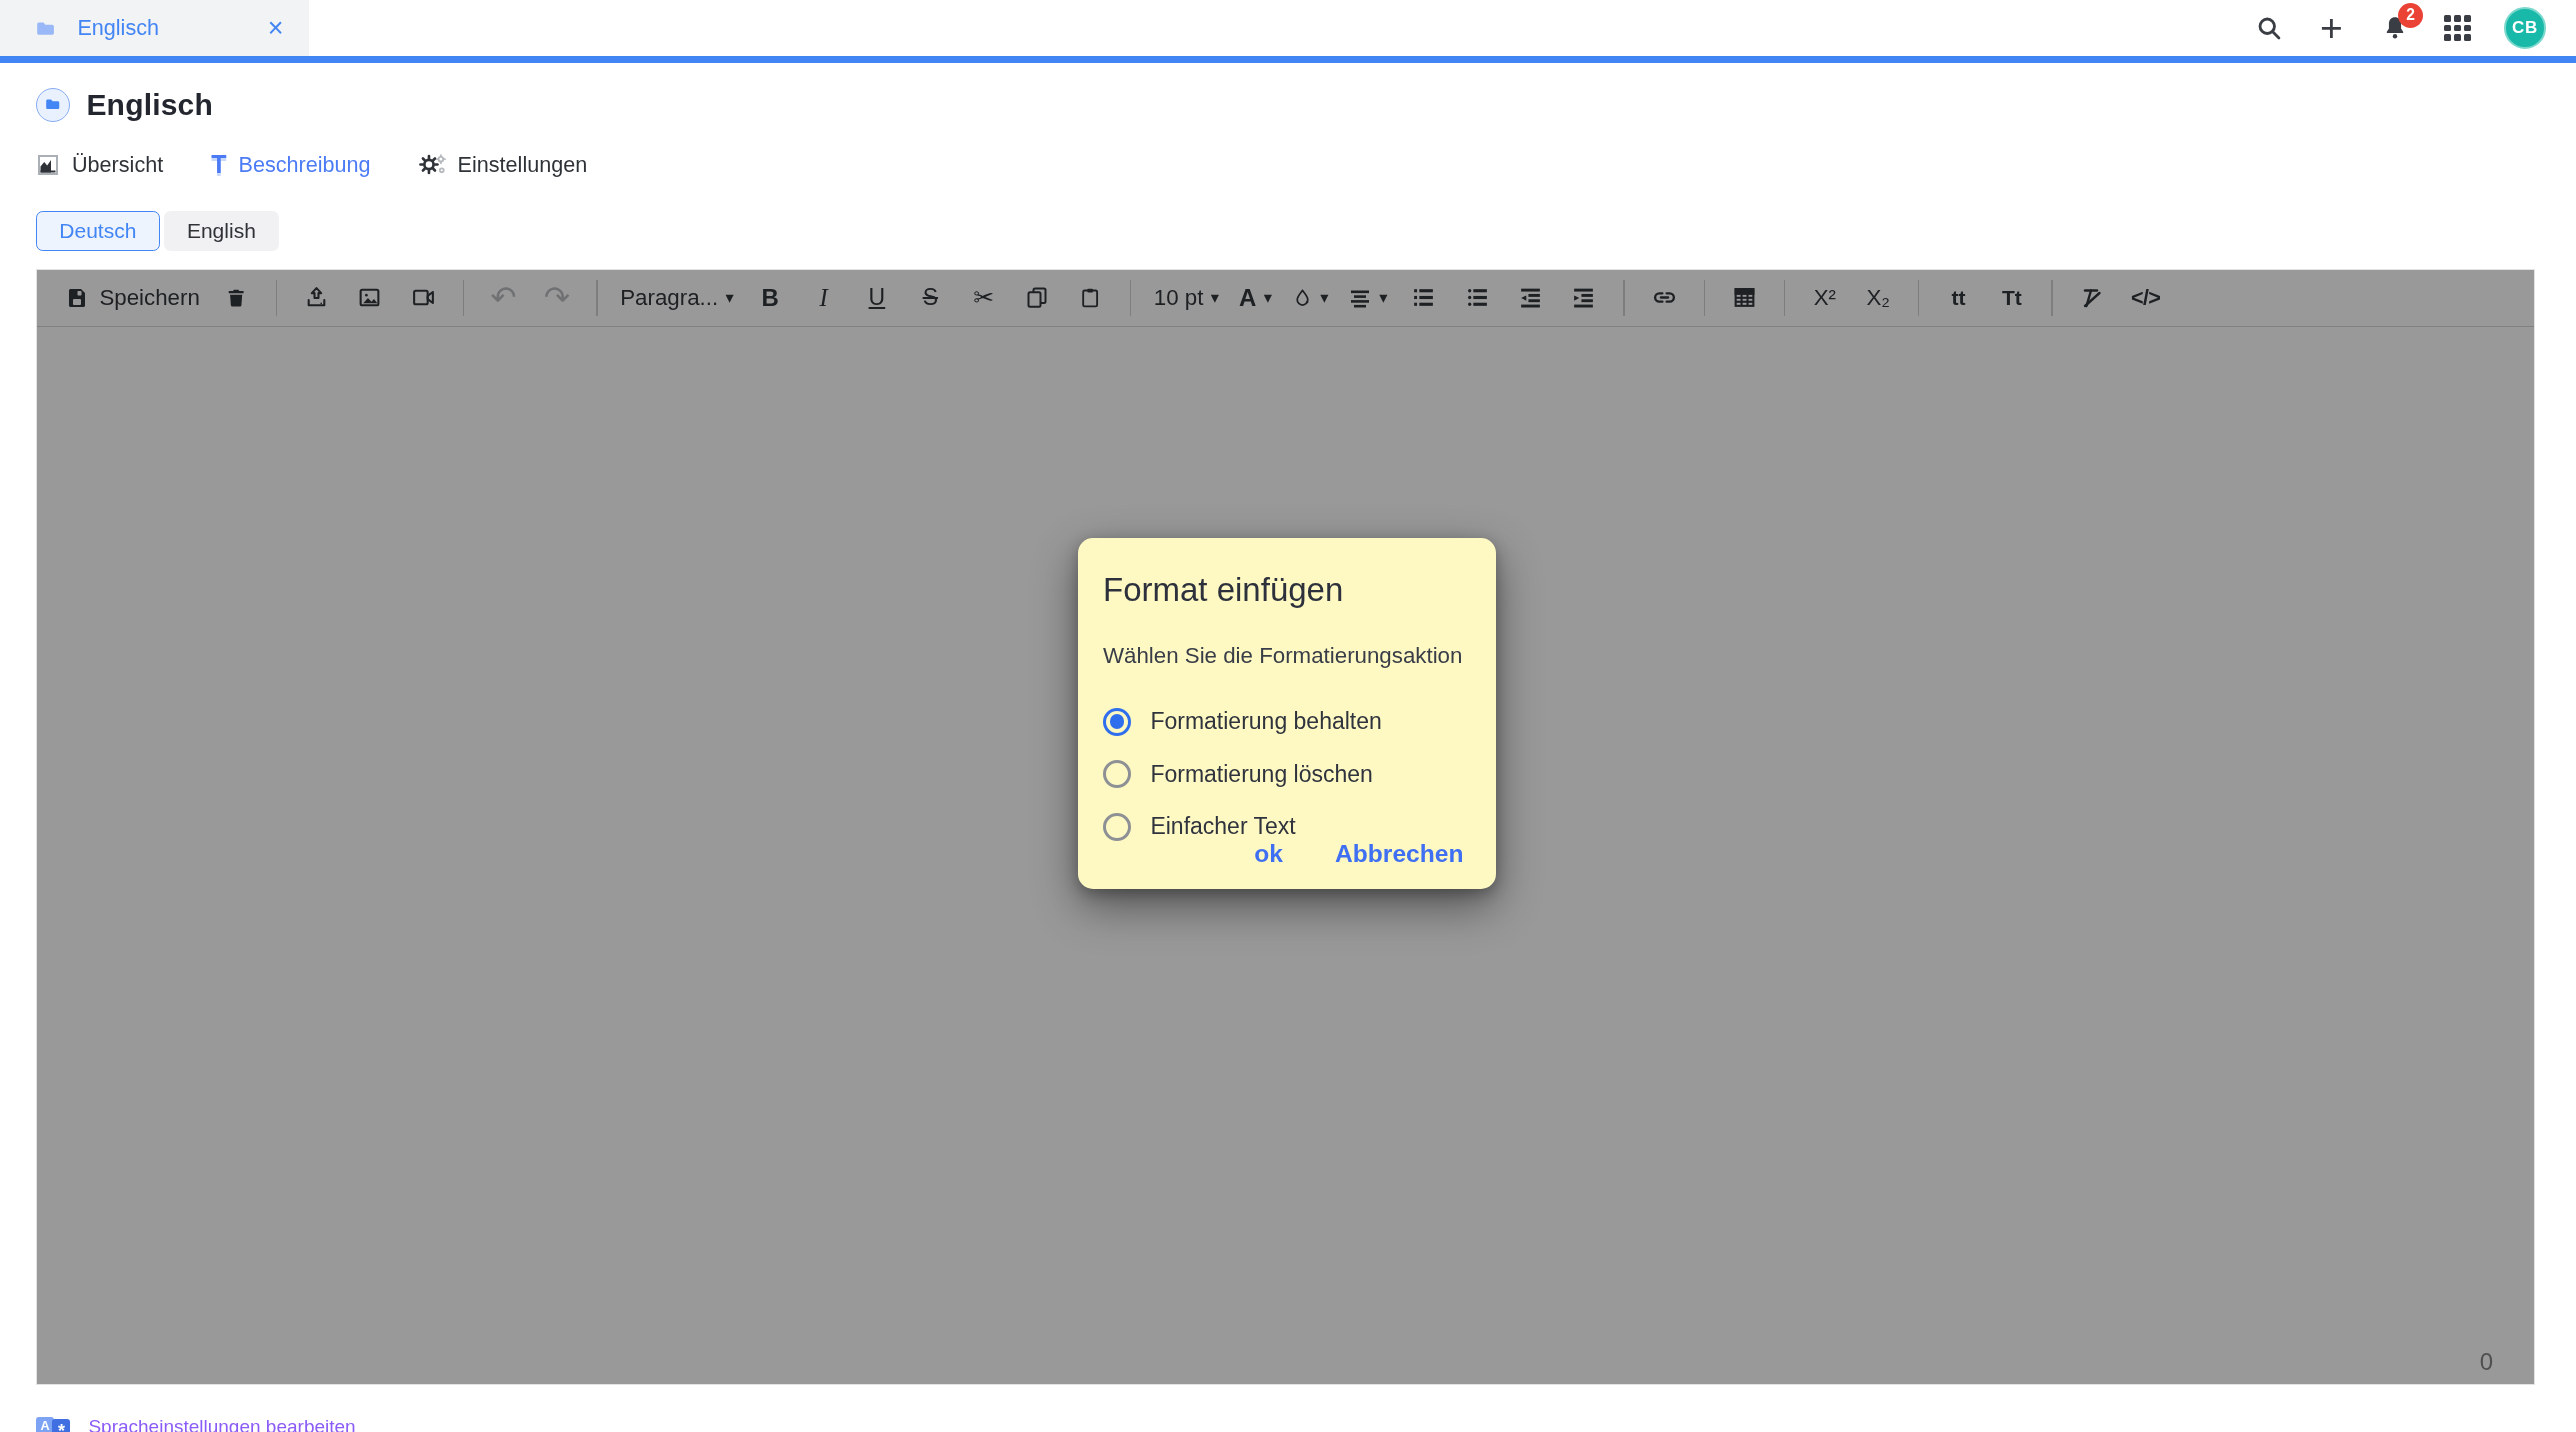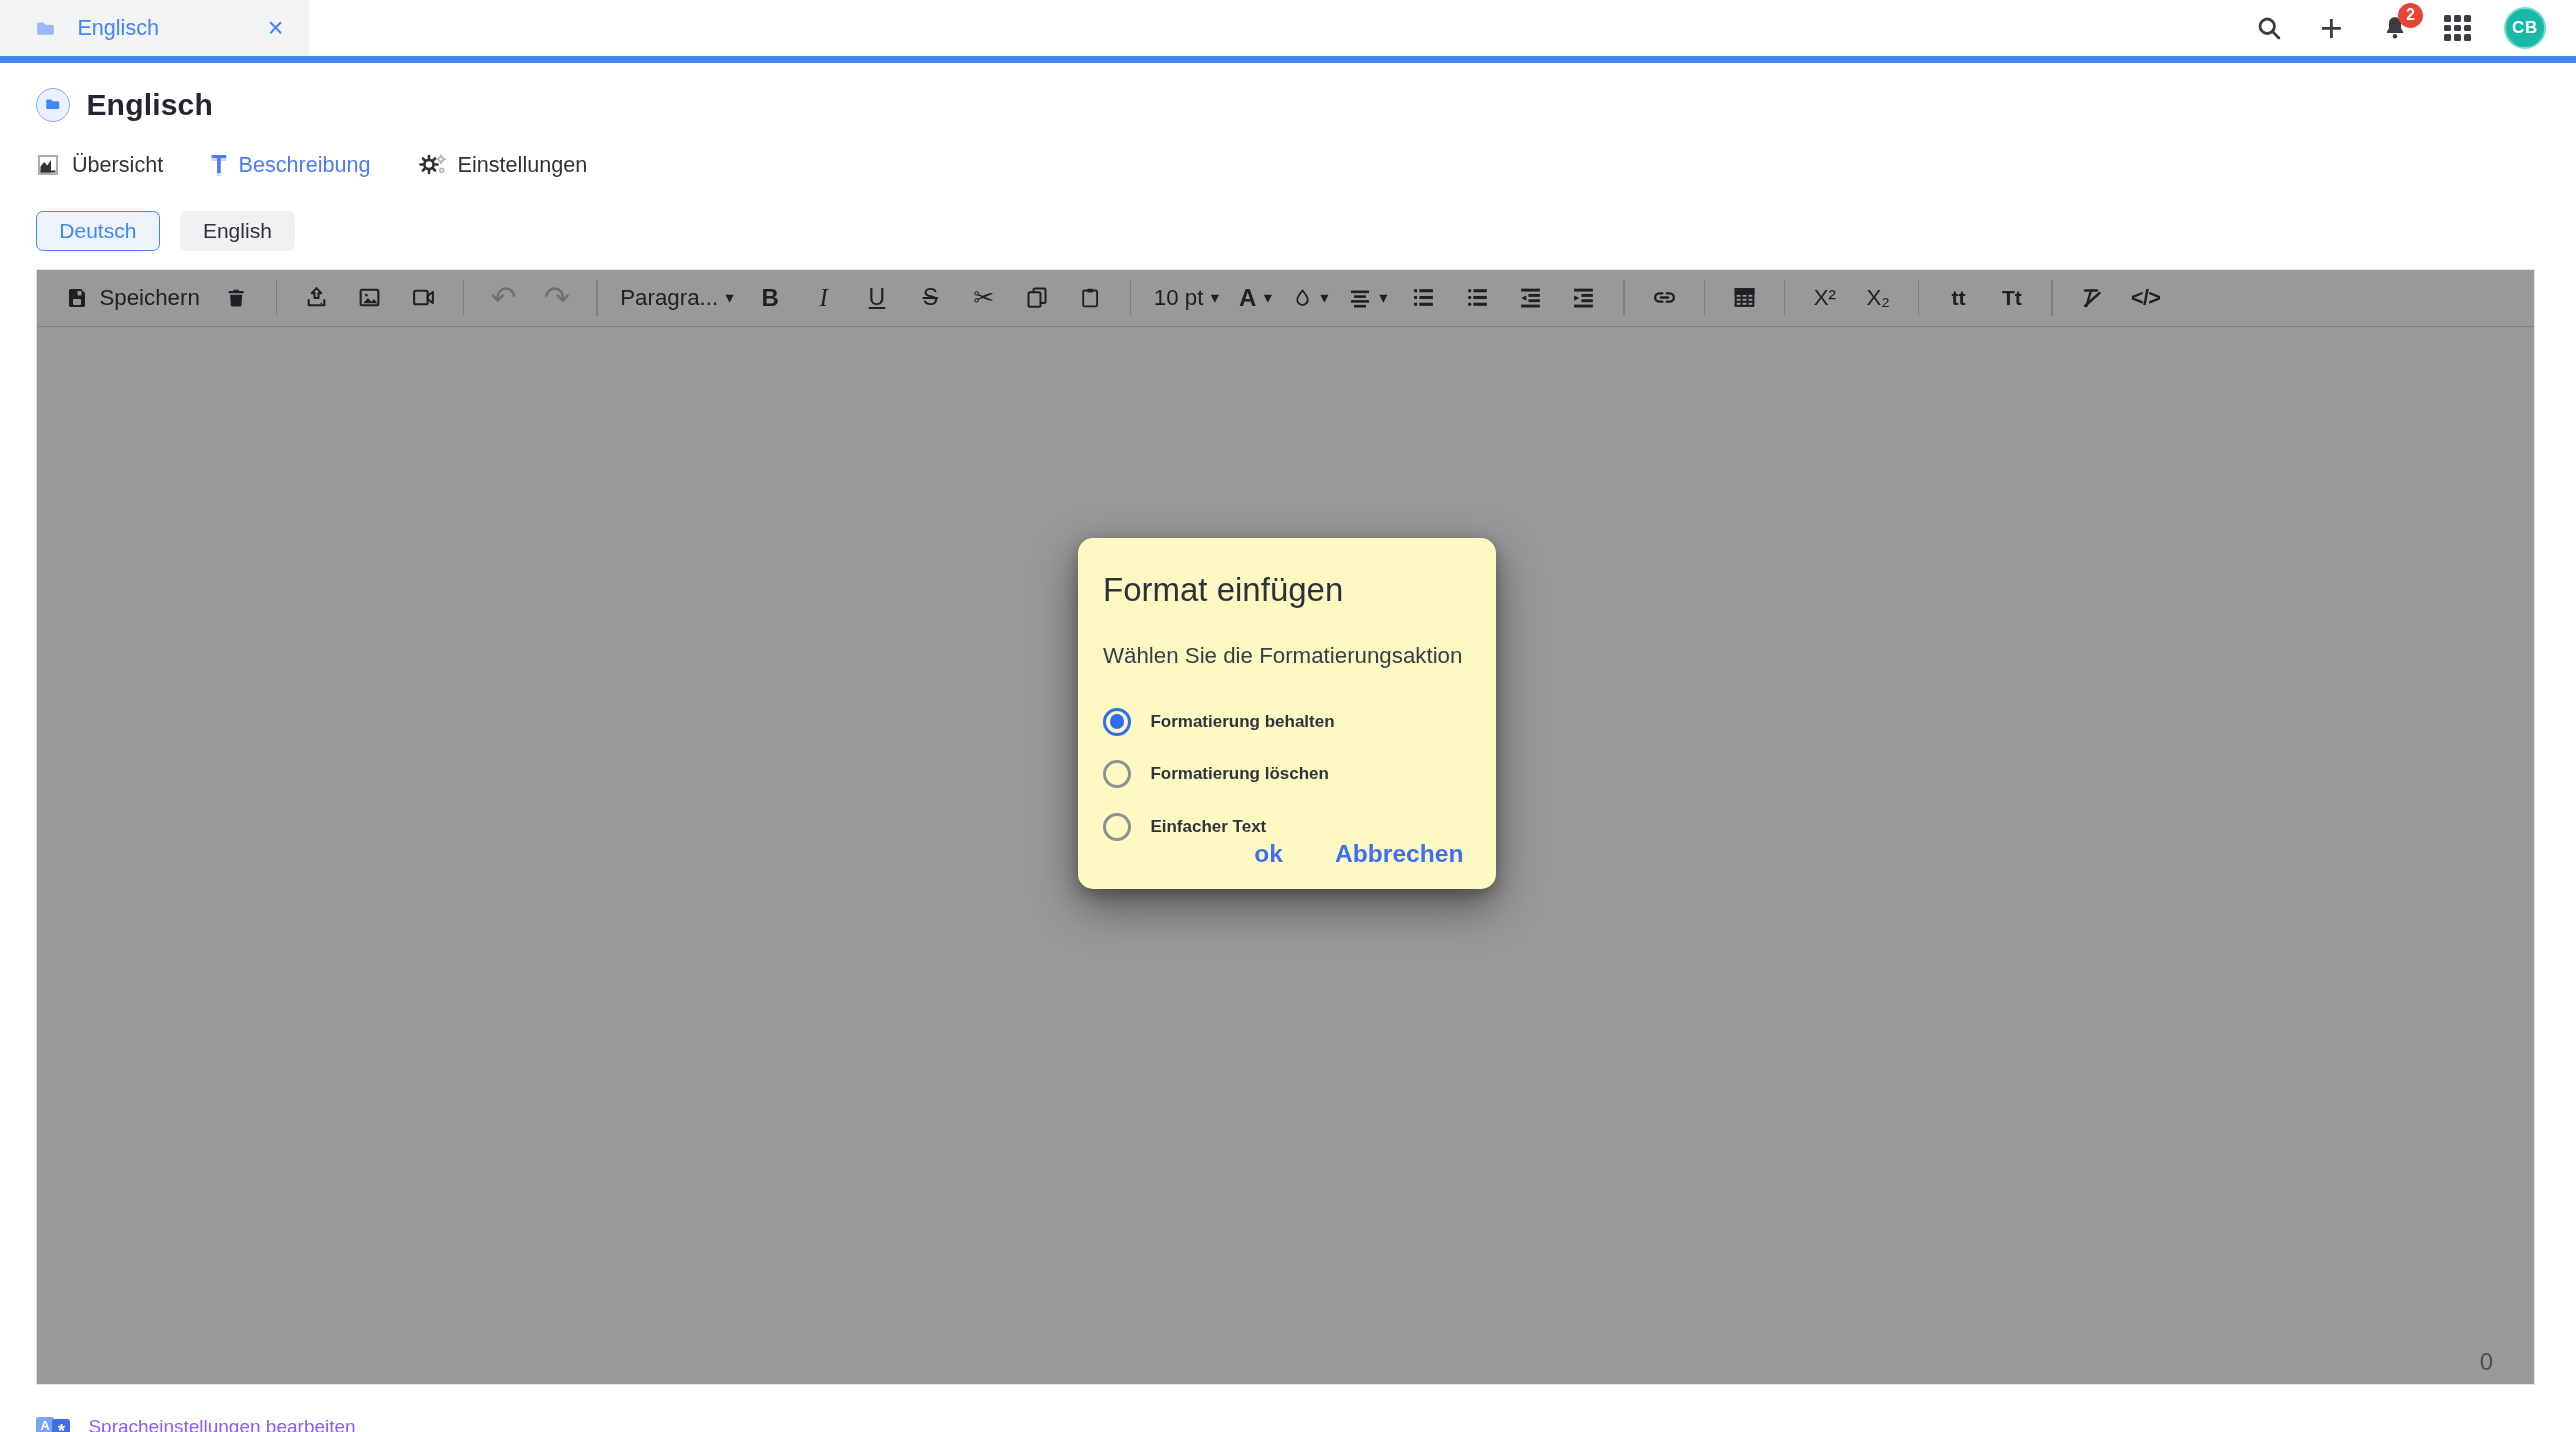--- a/index.html
+++ b/index.html
@@ -29,21 +29,21 @@
   .title-row { display:flex; align-items:center; gap:16.4px; }
   .title-avatar { width:34px; height:34px; border-radius:50%; background:#e9f1fe; border:1.5px solid #88abf4;
     display:flex; align-items:center; justify-content:center; }
   .page-title { font-size:30px; font-weight:600; color:#23262e; letter-spacing:0.2px; }
   .nav-tabs { display:flex; align-items:flex-start; gap:48px; margin-top:30px; }
   .nav-tab { display:flex; align-items:center; gap:12px; font-size:21.6px; color:#2f3338; cursor:pointer; }
   .nav-tab.active { color:#4b7bf5; }
   .t-icon { font-size:25px; font-weight:700; color:#4b7bf5; line-height:1; text-shadow:0 3px 0 #c9d9fb; }
 
   
-  .lang-row { display:flex; gap:20px; margin:33px 0 0 36px; }
+  .lang-row { display:flex; gap:4px; margin:33px 0 0 36px; }
   .lang-btn { height:40px; padding:0 22.3px; border-radius:6.7px; font-size:21px; display:flex; align-items:center; cursor:pointer;
     background:#f1f1f3; color:#2f3237; border:1.5px solid transparent; }
   .lang-btn.selected { background:#eef4fe; color:#4285f4; border-color:#4285f4; }
 
   
   .editor { position:relative; margin:18px 41px 0 36px; height:1116px; background:#ffffff; border:0.7px solid #e3e3e3; }
   .toolbar { height:57px; border-bottom:1.5px solid #d7d7d7; display:flex; align-items:center; padding:0 10.4px 0 28px; column-gap:19.4px; }
   .tb-btn { min-width:34px; height:37px; display:flex; align-items:center; justify-content:center; gap:7.4px;
     color:#33373d; font-size:22.3px; cursor:pointer; white-space:nowrap; }
   .tb-btn.disabled { color:#b9bcc0; }
@@ -67,21 +67,21 @@
   
   .modal { position:absolute; left:1078px; top:538px; width:418px; height:351px; background:#fef9c3; border-radius:15px;
     box-shadow:0 16.4px 45px rgba(0,0,0,0.45), 0 4.5px 13.4px rgba(0,0,0,0.25); z-index:100; padding:33px 28px 0 25px; }
   .modal-title { font-size:33px; font-weight:500; color:#2c313c; line-height:1.15; }
   .modal-subtitle { margin-top:34px; font-size:22.3px; color:#383d47; line-height:1.2; }
   .options { margin-top:38px; }
   .option { display:flex; align-items:center; gap:19.4px; margin-bottom:24.6px; cursor:pointer; }
   .radio { width:28px; height:28px; border-radius:50%; border:3px solid #8d9095; flex:0 0 auto; position:relative; }
   .radio.selected { border-color:#2f6fed; }
   .radio.selected::after { content:""; position:absolute; inset:3.7px; border-radius:50%; background:#2f6fed; }
-  .option-label { font-size:17px; color:#2f333d;font-weight:bold; }
+  .option-label { font-size:23px; color:#2f333d; }
   .modal-actions { position:absolute; right:28px; bottom:10.4px; display:flex; align-items:center; gap:43px; }
   .dlg-btn { font-size:24.6px; font-weight:700; color:#3f6ff2; padding:10.4px 4.5px; cursor:pointer; }
 
   
   .footer-row { display:flex; align-items:center; gap:13.4px; margin:30px 0 0 36px; cursor:pointer; }
   .translate-icon { position:relative; width:39px; height:25px; }
   .translate-icon .sq1 { position:absolute; left:0; top:2.2px; width:18px; height:18px; border-radius:3px; background:#7da3f5;
     color:#fff; font-size:12.7px; font-weight:700; display:flex; align-items:center; justify-content:center; }
   .translate-icon .sq2 { position:absolute; left:16.4px; top:4.5px; width:18px; height:18px; border-radius:3px; background:#3f6fe0;
     color:#fff; font-size:18px; font-weight:700; display:flex; align-items:center; justify-content:center; }

